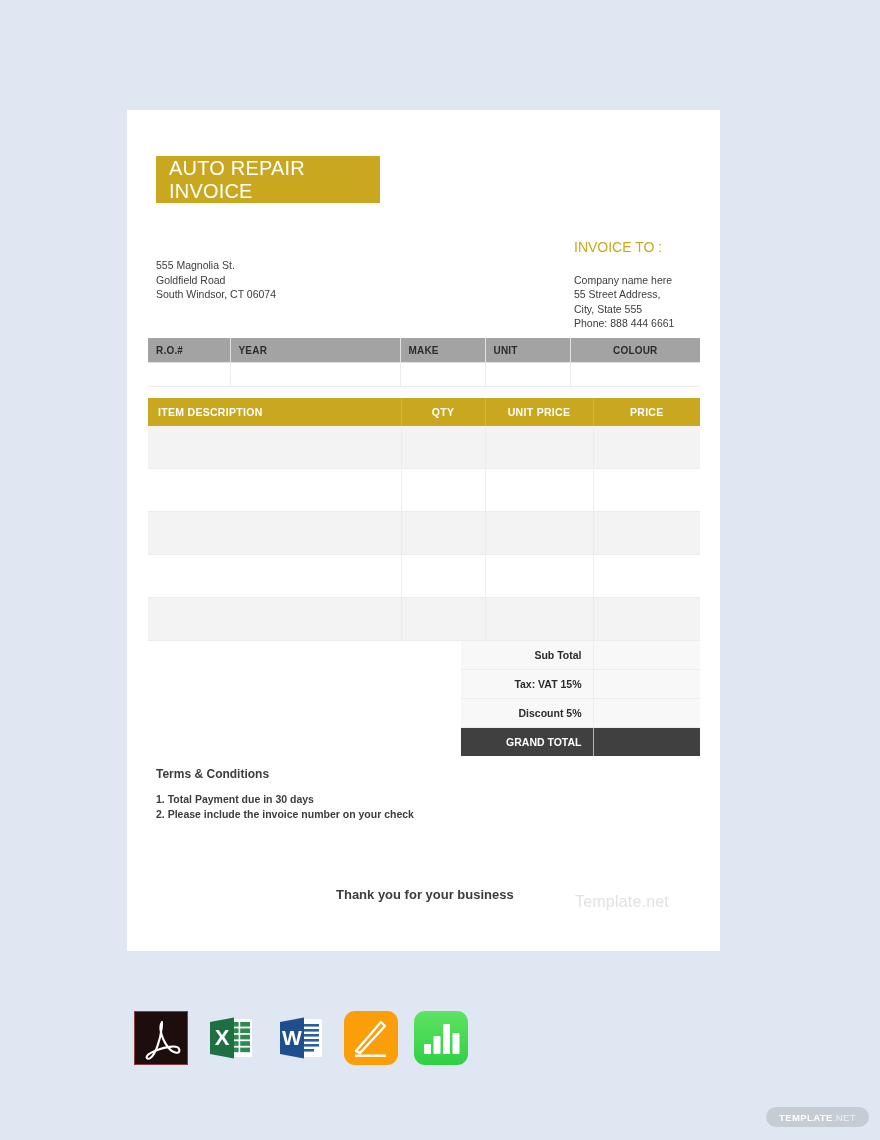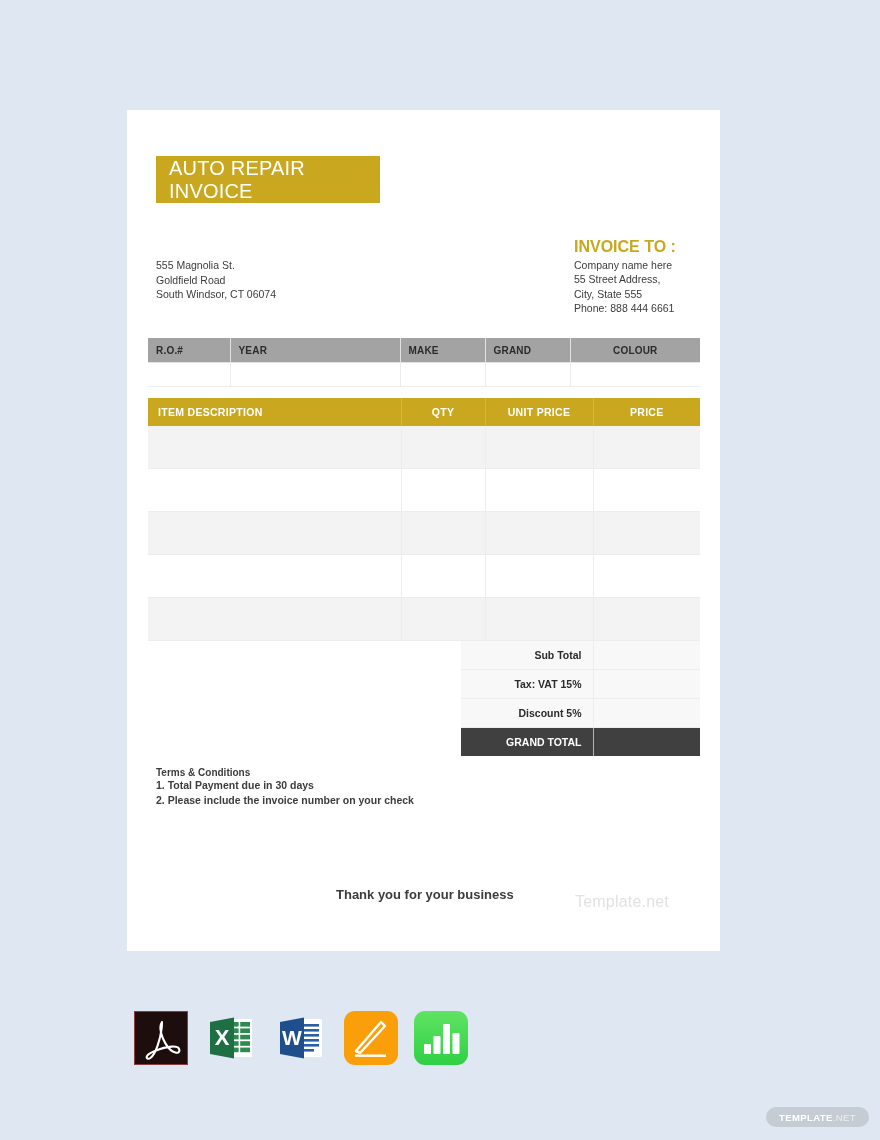--- a/index.html
+++ b/index.html
@@ -56,24 +56,24 @@
   #invoice-to {
     position: absolute;
     left: 447px;
     top: 130px;
     font-size: 10.5px;
     line-height: 14.5px;
     color: #3c3c3c;
   }
   #invoice-to .invoice-to-label {
     color: #c9a81f;
-    font-weight: bold;
-    font-size: 16px;
+    font-weight: normal;
+    font-size: 14px;
     display: block;
-    margin-bottom: 3px;
+    margin-bottom: 18px;
   }
 
   
   #vehicle-table {
     position: absolute;
     left: 21px;
     top: 228px;
     width: 552px;
     border-collapse: collapse;
     table-layout: fixed;
@@ -164,24 +164,24 @@
   }
 
   
   #terms {
     position: absolute;
     left: 29px;
     top: 657px;
     color: #3c3c3c;
   }
   #terms .terms-heading {
-    font-size: 10px;
-    font-weight: bold;
-    color: #3c3c3c;
-    margin-bottom: 0;
+    font-size: 12px;
+    font-weight: bold;
+    color: #3c3c3c;
+    margin-bottom: 11px;
   }
   #terms .terms-line {
     font-size: 10.5px;
     font-weight: bold;
     line-height: 15px;
     color: #3c3c3c;
   }
 
   
   #thank-you {
@@ -288,21 +288,21 @@
       <col style="width:170px">
       <col style="width:85px">
       <col style="width:85px">
       <col style="width:130px">
     </colgroup>
     <thead>
       <tr>
         <th>R.O.#</th>
         <th>YEAR</th>
         <th>MAKE</th>
-        <th>GRAND</th>
+        <th>UNIT</th>
         <th class="col-colour">COLOUR</th>
       </tr>
     </thead>
     <tbody>
       <tr>
         <td></td>
         <td></td>
         <td></td>
         <td></td>
         <td></td>

